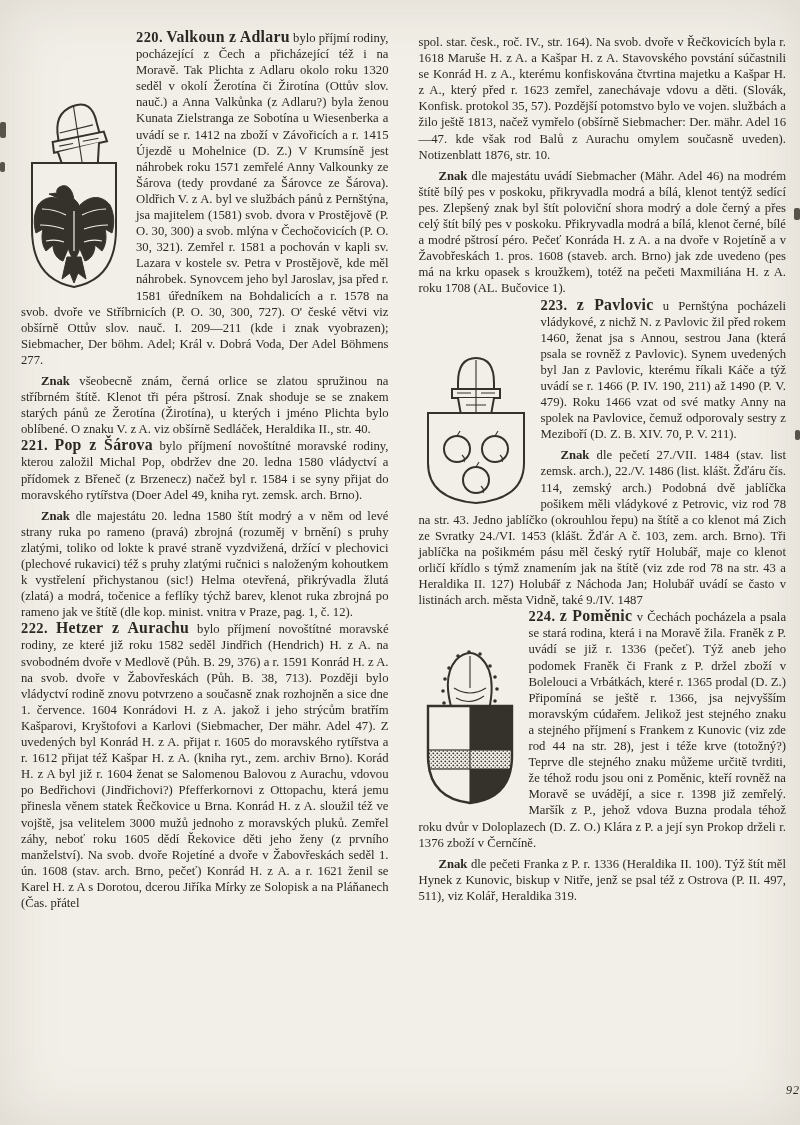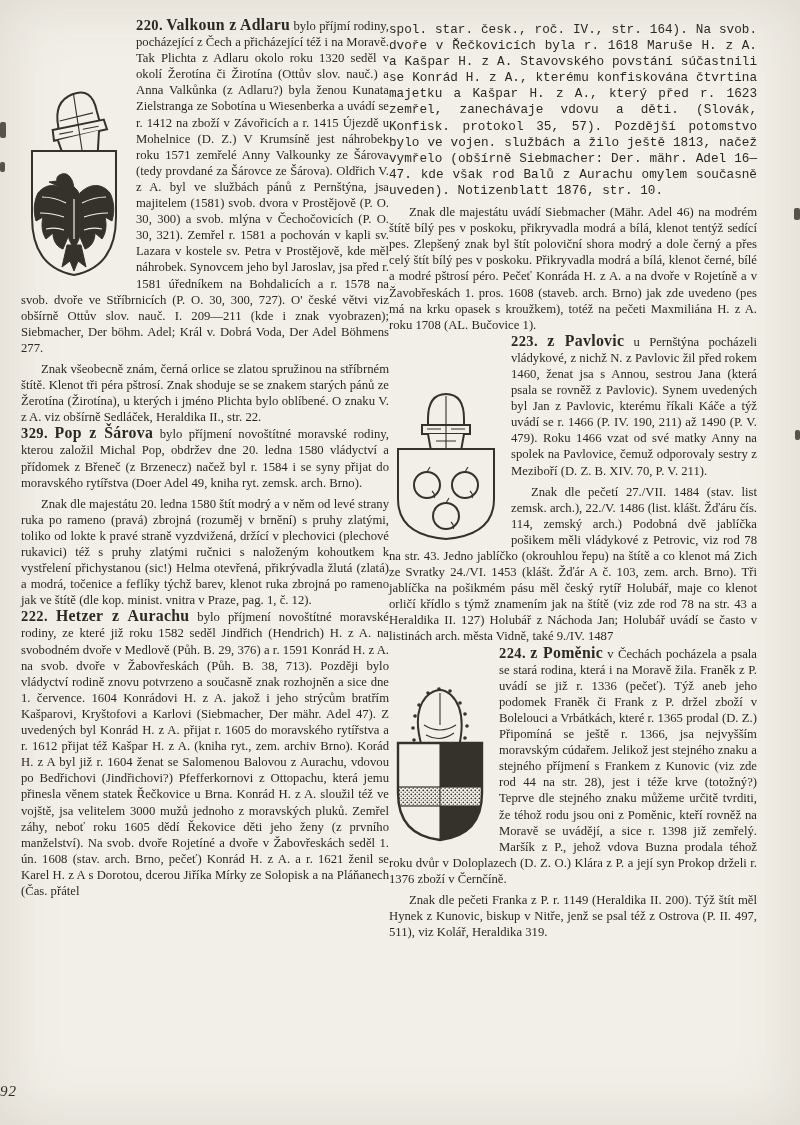--- a/index.html
+++ b/index.html
@@ -3,41 +3,41 @@
 <meta charset="utf-8">
 <style>
   html,body{margin:0;padding:0;background:#d8d5cc;}
   .page{
     position:relative;width:800px;height:1125px;margin:0 auto;
     background:#f2efe8;overflow:hidden;
     font-family:"Liberation Serif","DejaVu Serif",serif;
     color:#2b2923;
     box-shadow:inset 0 0 60px rgba(120,110,90,.18);
   }
-  .cols{display:flex;padding:17px 14px 0 21px;}
+  .cols{display:flex;gap:30px;padding:29px 14px 0 21px;}
   .col{width:368px;text-align:justify;font-size:12.7px;line-height:16.1px;}
   .col p{margin:0;}
   .entry{}
   .entry:first-child{margin-top:0;}
   .entry-num{font-weight:bold;font-size:14.5px;letter-spacing:.4px;}
   .entry-name{font-weight:bold;font-size:15.8px;letter-spacing:.3px;}
   .znak-para{margin-top:5px !important;text-indent:20px;}
-  .znak-label{font-weight:normal;}
-  .cont-para{margin-top:5px !important;font-family:Liberation Mono, monospace;}
+  .znak-label{font-weight:bold;}
+  .cont-para{margin-top:5px !important;}
   .fig{float:left;box-sizing:border-box;}
   .fig svg{display:block;margin:0 auto;}
   .fig-220{width:106px;margin:16px 9px 6px 0;padding-top:56px;}
   .fig-223{width:114px;margin:16px 8px 6px 0;padding-top:40px;}
   .fig-224{width:102px;margin:16px 8px 6px 0;padding-top:24px;}
   .ink{fill:#f2efe8;stroke:#34322a;stroke-width:2;}
   .thin{stroke:#34322a;stroke-width:1.1;fill:none;}
   .solid{fill:#34322a;stroke:#34322a;stroke-linejoin:round;}
   .page-number{
-    position:absolute;left:0;right:0;top:1083px;text-align:left;
-    font-style:italic;font-size:15px;letter-spacing:1px;
+    position:absolute;left:0;right:0;top:1083px;text-align:right;
+    font-style:italic;font-size:12px;letter-spacing:1px;
   }
   .mark{position:absolute;background:#3d3a30;border-radius:2px;opacity:.85;}
 </style>
 </head>
 <body>
 
 <div class="page">
   <div class="cols">
 
     <div class="col">
@@ -62,25 +62,25 @@
               <path d="M39,156 L34,178 L42,172 L46,182 L50,172 L58,178 L53,156 Z"></path>
             </g>
             <g stroke="#f2efe8" stroke-width="1.2" fill="none">
               <path d="M14,108 Q26,108 38,114 M12,124 Q24,124 36,128 M18,140 Q28,138 36,141"></path>
               <path d="M78,108 Q66,108 54,114 M80,124 Q68,124 56,128 M74,140 Q64,138 56,141"></path>
               <path d="M46,110 L46,150"></path>
             </g>
           </svg>
         </div>
         <p class="lead"><span class="entry-num">220.</span> <span class="entry-name">Valkoun z Adlaru</span> <span>bylo příjmí rodiny, pocházející z Čech a přicházející též i na Moravě. Tak Plichta z Adlaru okolo roku 1320 seděl v okolí Žerotína či Žirotína (Ottův slov. nauč.) a Anna Valkůnka (z Adlaru?) byla ženou Kunata Zielstranga ze Sobotína u Wiesenberka a uvádí se r. 1412 na zboží v Závořicích a r. 1415 Újezdě u Mohelnice (D. Z.) V Krumsíně jest náhrobek roku 1571 zemřelé Anny Valkounky ze Šárova (tedy provdané za Šárovce ze Šárova). Oldřich V. z A. byl ve službách pánů z Pernštýna, jsa majitelem (1581) svob. dvora v Prostějově (P. O. 30, 300) a svob. mlýna v Čechočovicích (P. O. 30, 321). Zemřel r. 1581 a pochován v kapli sv. Lazara v kostele sv. Petra v Prostějově, kde měl náhrobek. Synovcem jeho byl Jaroslav, jsa před r. 1581 úředníkem na Bohdalicích a r. 1578 na svob. dvoře ve Stříbrnicích (P. O. 30, 300, 727). O' české větvi viz obšírně Ottův slov. nauč. I. 209—211 (kde i znak vyobrazen); Siebmacher, Der böhm. Adel; Král v. Dobrá Voda, Der Adel Böhmens 277.</span></p>
-        <p class="znak-para"><span class="znak-label">Znak</span> <span>všeobecně znám, černá orlice se zlatou spružinou na stříbrném štítě. Klenot tři péra pštrosí. Znak shoduje se se znakem starých pánů ze Žerotína (Žirotína), u kterých i jméno Plichta bylo oblíbené. O znaku V. z A. viz obšírně Sedláček, Heraldika II., str. 22.</span></p>
+        <p class="znak-para"><span class="znak-label">Znak</span> <span>všeobecně znám, černá orlice se zlatou spružinou na stříbrném štítě. Klenot tři péra pštrosí. Znak shoduje se se znakem starých pánů ze Žerotína (Žirotína), u kterých i jméno Plichta bylo oblíbené. O znaku V. z A. viz obšírně Sedláček, Heraldika II., str. 40.</span></p>
       </section>
 
       <section class="entry">
-        <p class="lead"><span class="entry-num">329.</span> <span class="entry-name">Pop z Šárova</span> <span>bylo příjmení novoštítné moravské rodiny, kterou založil Michal Pop, obdržev dne 20. ledna 1580 vládyctví a přídomek z Břeneč (z Brzenecz) načež byl r. 1584 i se syny přijat do moravského rytířstva (Doer Adel 49, kniha ryt. zemsk. arch. Brno).</span></p>
+        <p class="lead"><span class="entry-num">221.</span> <span class="entry-name">Pop z Šárova</span> <span>bylo příjmení novoštítné moravské rodiny, kterou založil Michal Pop, obdržev dne 20. ledna 1580 vládyctví a přídomek z Břeneč (z Brzenecz) načež byl r. 1584 i se syny přijat do moravského rytířstva (Doer Adel 49, kniha ryt. zemsk. arch. Brno).</span></p>
         <p class="znak-para"><span class="znak-label">Znak</span> <span>dle majestátu 20. ledna 1580 štít modrý a v něm od levé strany ruka po rameno (pravá) zbrojná (rozuměj v brnění) s pruhy zlatými, toliko od lokte k pravé straně vyzdvižená, držící v plechovici (plechové rukavici) též s pruhy zlatými ručnici s naloženým kohoutkem k vystřelení přichystanou (sic!) Helma otevřená, přikrývadla žlutá (zlatá) a modrá, točenice a feflíky týchž barev, klenot ruka zbrojná po rameno jak ve štítě (dle kop. minist. vnitra v Praze, pag. 1, č. 12).</span></p>
       </section>
 
       <section class="entry">
         <p class="lead"><span class="entry-num">222.</span> <span class="entry-name">Hetzer z Aurachu</span> <span>bylo příjmení novoštítné moravské rodiny, ze které již roku 1582 seděl Jindřich (Hendrich) H. z A. na svobodném dvoře v Medlově (Půh. B. 29, 376) a r. 1591 Konrád H. z A. na svob. dvoře v Žabovřeskách (Půh. B. 38, 713). Později bylo vládyctví rodině znovu potvrzeno a současně znak rozhojněn a sice dne 1. července. 1604 Konrádovi H. z A. jakož i jeho strýcům bratřím Kašparovi, Kryštofovi a Karlovi (Siebmacher, Der mähr. Adel 47). Z uvedených byl Konrád H. z A. přijat r. 1605 do moravského rytířstva a r. 1612 přijat též Kašpar H. z A. (kniha ryt., zem. archiv Brno). Korád H. z A byl již r. 1604 ženat se Salomenou Balovou z Aurachu, vdovou po Bedřichovi (Jindřichovi?) Pfefferkornovi z Ottopachu, která jemu přinesla věnem statek Řečkovice u Brna. Konrád H. z A. sloužil též ve vojště, jsa velitelem 3000 mužů jednoho z moravských pluků. Zemřel záhy, neboť roku 1605 dědí Řekovice děti jeho ženy (z prvního manželství). Na svob. dvoře Rojetíné a dvoře v Žabovřeskách seděl 1. ún. 1608 (stav. arch. Brno, pečeť) Konrád H. z A. a r. 1621 ženil se Karel H. z A s Dorotou, dcerou Jiříka Mírky ze Solopisk a na Pláňanech (Čas. přátel</span></p>
       </section>
 
     </div>
 
     <div class="col">
@@ -151,21 +151,21 @@
               <rect x="4" y="58" width="84" height="100" fill="#f2efe8"></rect>
               <rect x="46" y="58" width="42" height="44" fill="#34322a"></rect>
               <rect x="46" y="121" width="42" height="40" fill="#34322a"></rect>
               <rect x="4" y="102" width="84" height="19" fill="url(#hatchDots)" stroke="#34322a" stroke-width="1.2"></rect>
               <path class="thin" d="M46,58 L46,158"></path>
             </g>
             <path d="M4,58 L88,58 L88,108 Q88,150 46,155 Q4,150 4,108 Z" fill="none" stroke="#34322a" stroke-width="2.4"></path>
           </svg>
         </div>
         <p class="lead"><span class="entry-num">224.</span> <span class="entry-name">z Poměnic</span> <span>v Čechách pocházela a psala se stará rodina, která i na Moravě žila. Franěk z P. uvádí se již r. 1336 (pečeť). Týž aneb jeho podomek Franěk či Frank z P. držel zboží v Bolelouci a Vrbátkách, které r. 1365 prodal (D. Z.) Připomíná se ještě r. 1366, jsa nejvyšším moravským cúdařem. Jelikož jest stejného znaku a stejného příjmení s Frankem z Kunovic (viz zde rod 44 na str. 28), jest i téže krve (totožný?) Teprve dle stejného znaku můžeme určitě tvrditi, že téhož rodu jsou oni z Poměnic, kteří rovněž na Moravě se uvádějí, a sice r. 1398 již zemřelý. Maršík z P., jehož vdova Buzna prodala téhož roku dvůr v Doloplazech (D. Z. O.) Klára z P. a její syn Prokop drželi r. 1376 zboží v Černčíně.</span></p>
-        <p class="znak-para"><span class="znak-label">Znak</span> <span>dle pečeti Franka z P. r. 1149 (Heraldika II. 200). Týž štít měl Hynek z Kunovic, biskup v Nitře, jenž se psal též z Ostrova (P. II. 497, 511), viz Kolář, Heraldika 319.</span></p>
+        <p class="znak-para"><span class="znak-label">Znak</span> <span>dle pečeti Franka z P. r. 1336 (Heraldika II. 100). Týž štít měl Hynek z Kunovic, biskup v Nitře, jenž se psal též z Ostrova (P. II. 497, 511), viz Kolář, Heraldika 319.</span></p>
       </section>
 
     </div>
   </div>
 
   <div class="page-number">92</div>
 
   <div class="mark" style="left:0;top:122px;width:6px;height:16px;"></div>
   <div class="mark" style="left:0;top:162px;width:5px;height:10px;"></div>
   <div class="mark" style="left:794px;top:208px;width:6px;height:12px;"></div>

